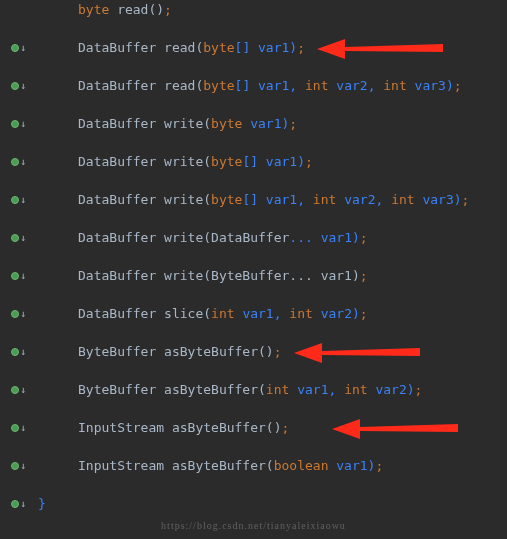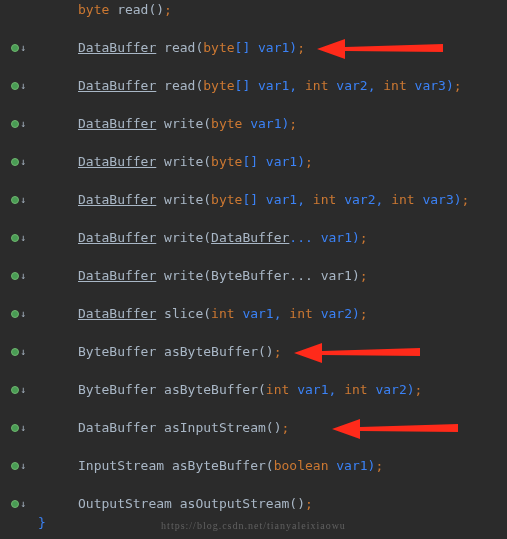--- a/index.html
+++ b/index.html
@@ -47,21 +47,21 @@
     border-radius: 50%;
     background: #499c54;
     border: 1px solid #6fb56f;
   }
   .marker-arrow {
     color: #a9b7c6;
     font-size: 10px;
     line-height: 1;
   }
   .kw { color: #cc7832; }
-  .type-u { color: #a9b7c6; text-decoration: underline; }
+  .type-u { color: #a9b7c6; }
   .method { color: #a9b7c6; }
   .semi { color: #cc7832; }
   .punc { color: #3b82f6; }
   .red-arrow {
     position: absolute;
     pointer-events: none;
   }
   .watermark {
     position: absolute;
     bottom: 8px;
@@ -190,25 +190,24 @@
       <div class="line"><span class="type-u">DataBuffer</span><span class="method"> write(</span><span class="type-u">DataBuffer</span><span class="punc">... var1)</span><span class="semi">;</span></div>
       <div class="line"></div>
       <div class="line"><span class="type-u">DataBuffer</span><span class="method"> write(ByteBuffer... var1)</span><span class="semi">;</span></div>
       <div class="line"></div>
       <div class="line"><span class="type-u">DataBuffer</span><span class="method"> slice(</span><span class="kw">int</span><span class="punc"> var1, </span><span class="kw">int</span><span class="punc"> var2)</span><span class="semi">;</span></div>
       <div class="line"></div>
       <div class="line"><span class="method">ByteBuffer asByteBuffer()</span><span class="semi">;</span></div>
       <div class="line"></div>
       <div class="line"><span class="method">ByteBuffer asByteBuffer(</span><span class="kw">int</span><span class="punc"> var1, </span><span class="kw">int</span><span class="punc"> var2)</span><span class="semi">;</span></div>
       <div class="line"></div>
-      <div class="line"><span class="method">DataBuffer asInputStream()</span><span class="semi">;</span></div>
+      <div class="line"><span class="method">InputStream asByteBuffer()</span><span class="semi">;</span></div>
       <div class="line"></div>
       <div class="line"><span class="method">InputStream asByteBuffer(</span><span class="kw">boolean</span><span class="punc"> var1)</span><span class="semi">;</span></div>
       <div class="line"></div>
-      <div class="line"><span class="method">OutputStream asOutputStream()</span><span class="semi">;</span></div>
       <div class="line" style="margin-left: -48px; padding-left: 8px;"><span class="punc">}</span></div>
     </div>
 </div>
 
 <div class="watermark">https://blog.csdn.net/tianyaleixiaowu</div>
 
 <svg width="130" height="30" class="red-arrow" style="left: 315px; top: 32px;">
     <path d="M128 12 L30 15 L30 7 L2 17 L30 27 L30 19 L128 20 Z" fill="#ff2a1a"></path>
   </svg>
 <svg width="130" height="30" class="red-arrow" style="left: 292px; top: 336px;">

